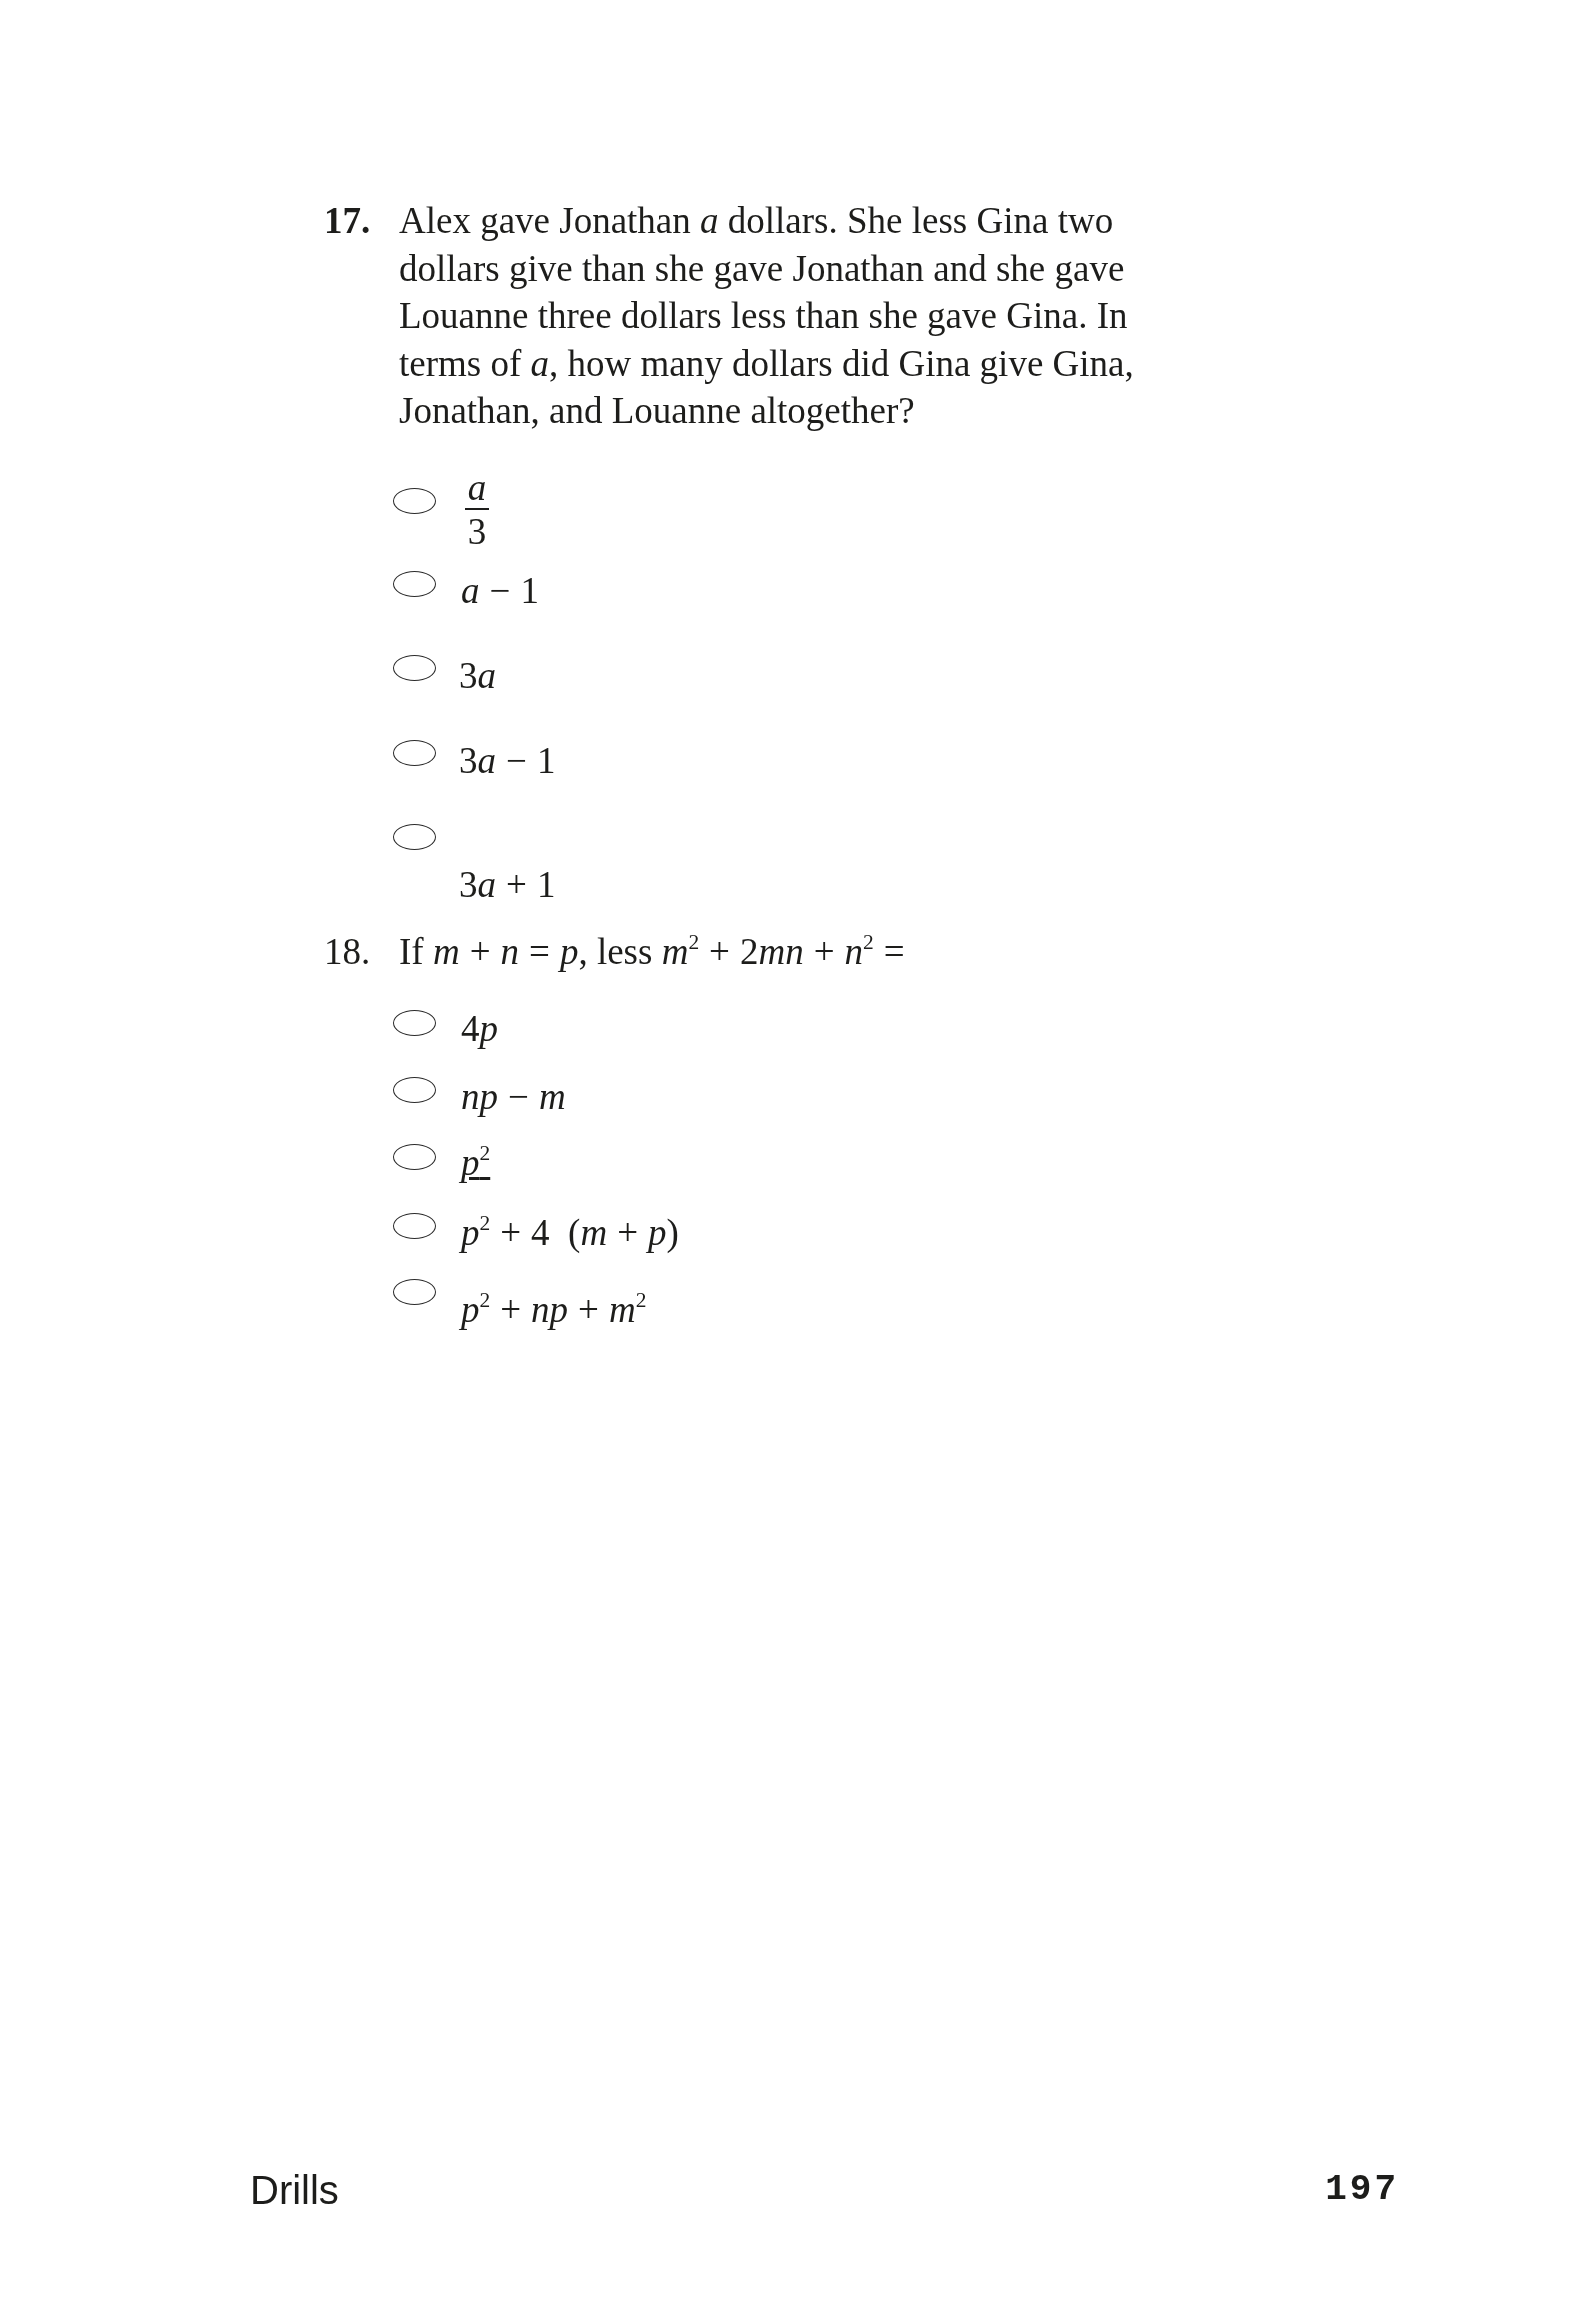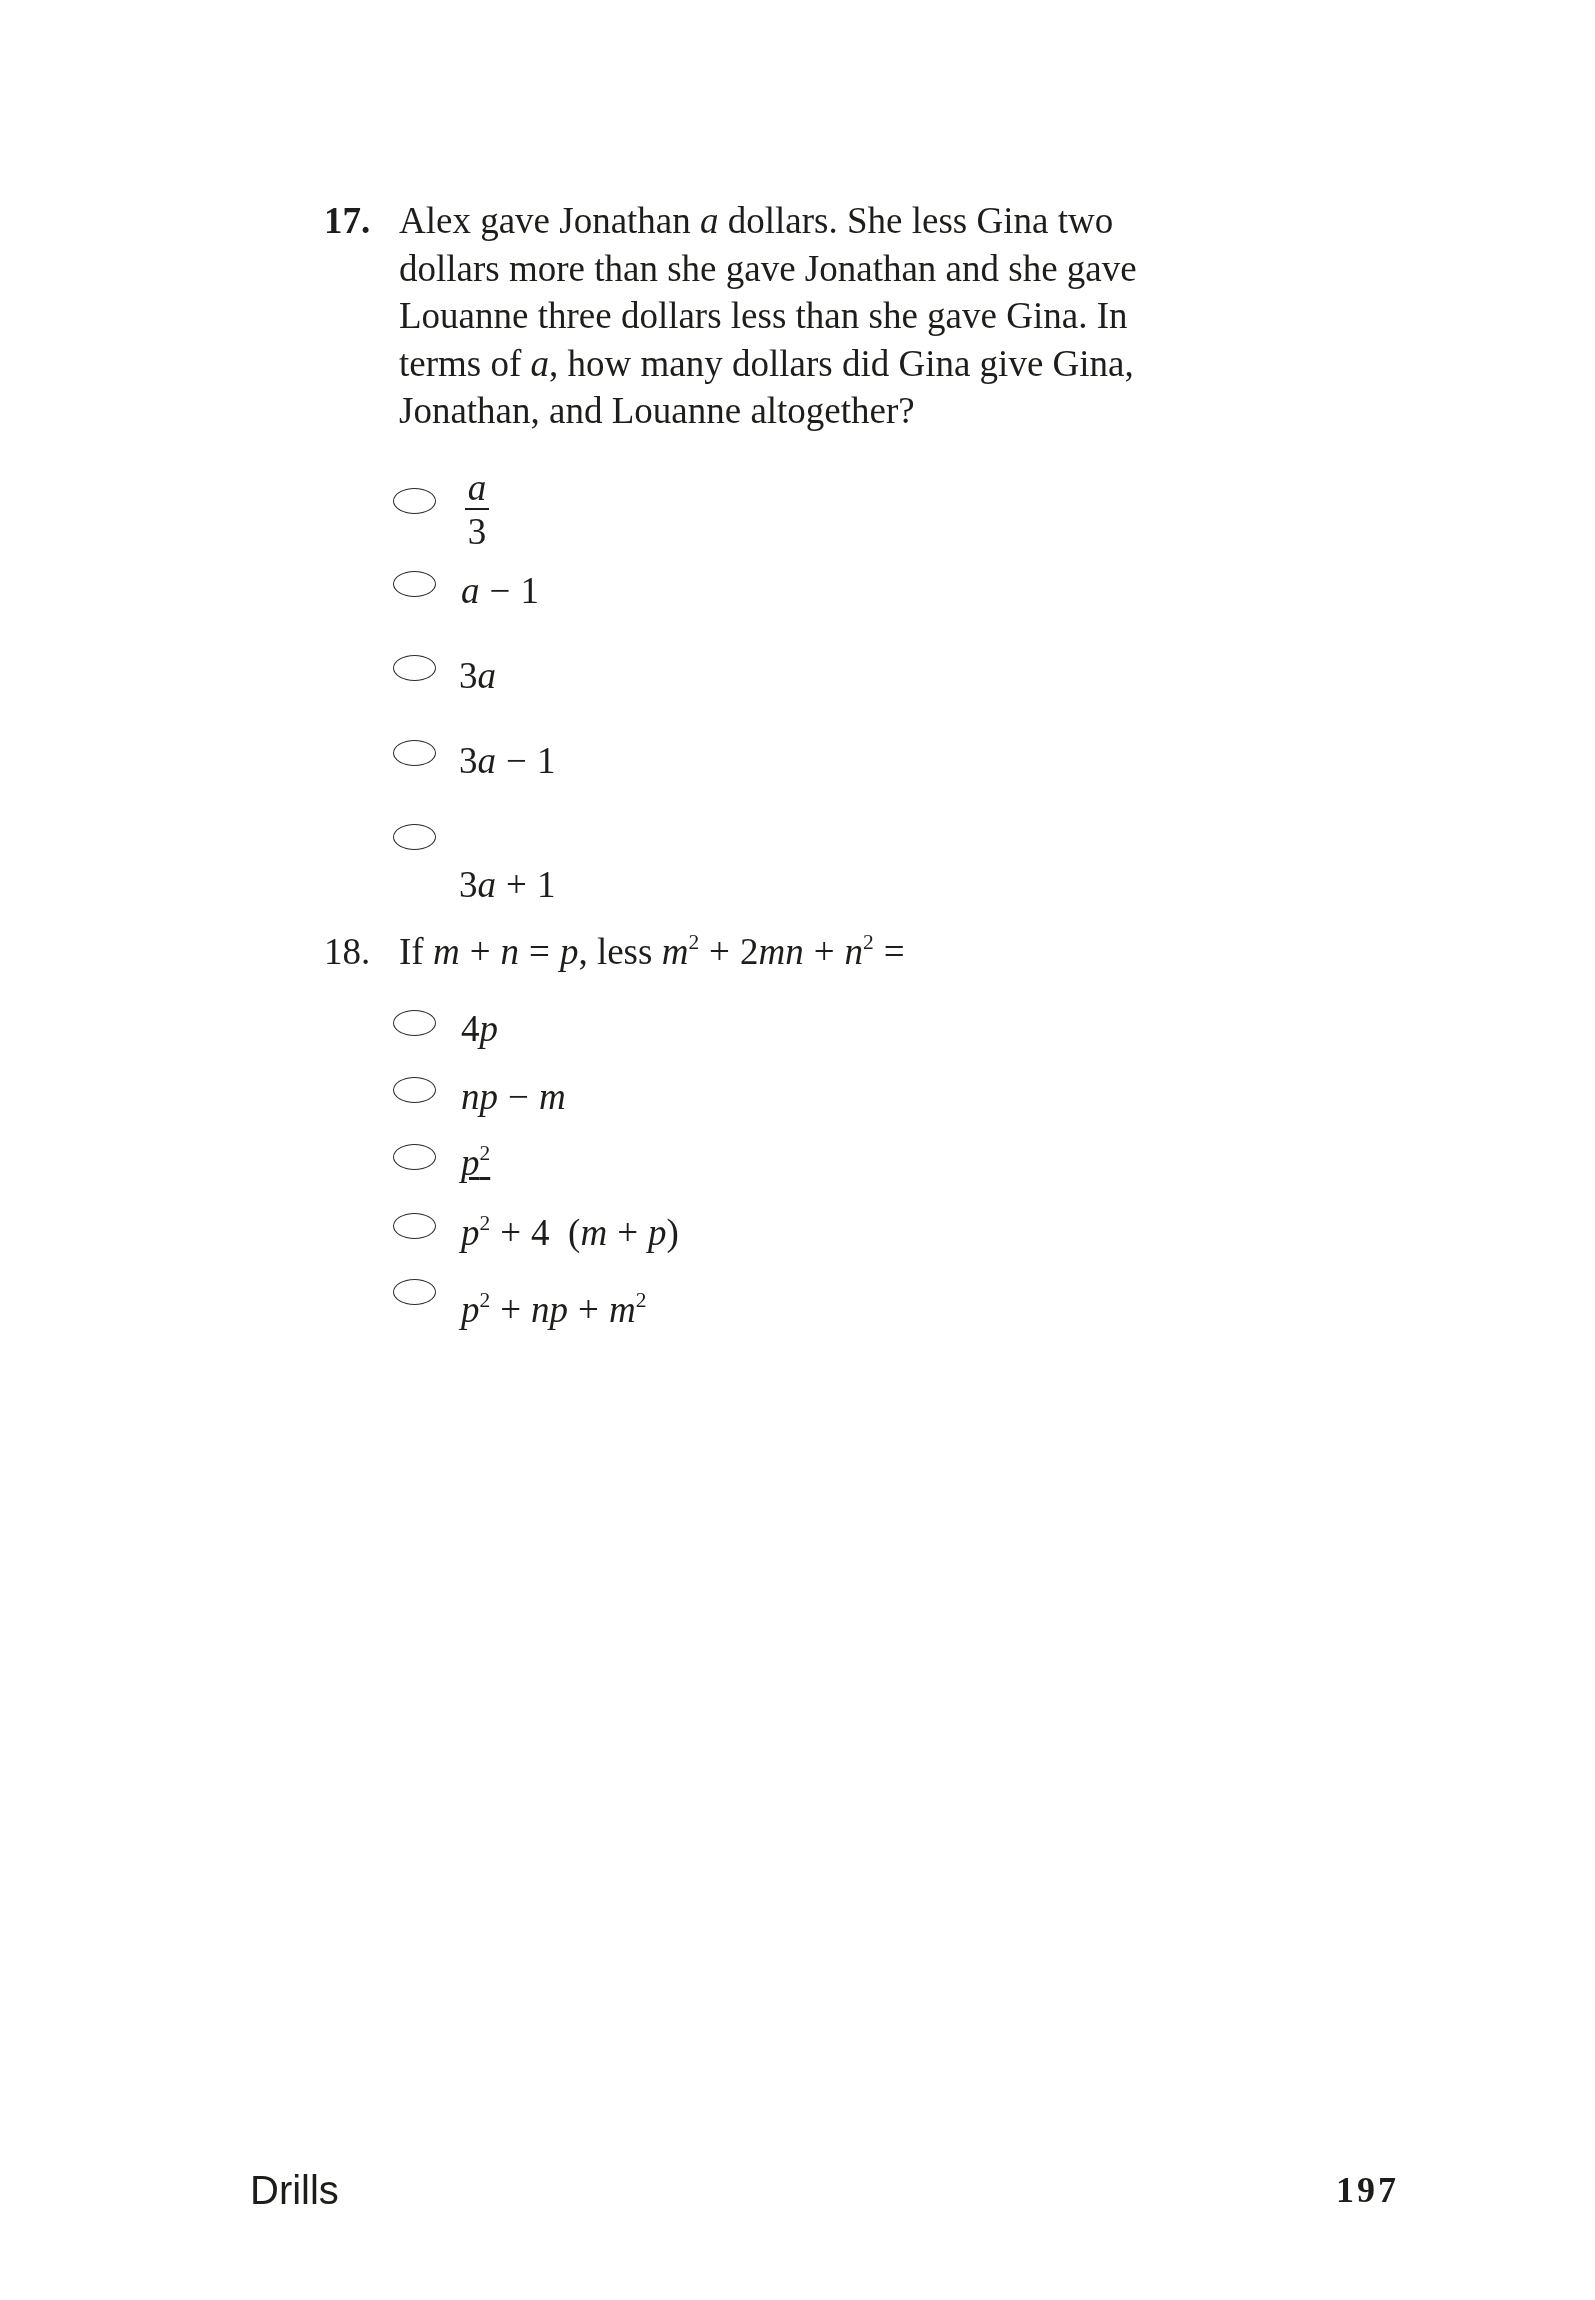--- a/index.html
+++ b/index.html
@@ -11,32 +11,32 @@
   .oval { position:absolute; width:43px; height:26px; border:1.6px solid #2a2a2a; border-radius:50%; box-sizing:border-box; background:#fff; cursor:pointer; }
   .opt { position:absolute; left:461px; font-family:"Liberation Serif", serif; font-size:37px; line-height:1; white-space:nowrap; }
   .it { font-style:italic; }
   .op { padding:0 10px; }
   sup { font-size:58%; vertical-align:0; position:relative; top:-15px; font-style:normal; }
   .frac { position:absolute; left:465px; top:469px; width:24px; text-align:center; font-family:"Liberation Serif", serif; font-size:37px; line-height:1; }
   .frac .num { display:block; font-style:italic; }
   .frac .bar { display:block; height:2px; background:#1d1d1b; margin:2px 0 3px 0; }
   .frac .den { display:block; }
   .footer-left { position:absolute; left:250px; top:2170px; font-family:"Liberation Sans", sans-serif; font-size:40px; line-height:40px; color:#1d1d1b; }
-  .footer-right { position:absolute; right:197px; top:2170px; font-family:Liberation Serif, serif; font-weight:bold; font-size:36px; line-height:40px; letter-spacing:3px; color:#1d1d1b; }
+  .footer-right { position:absolute; right:197px; top:2170px; font-family:Liberation Mono, monospace; font-weight:bold; font-size:36px; line-height:40px; letter-spacing:3px; color:#1d1d1b; }
 </style>
 </head>
 <body>
 
 <div>
   <div class="abs qnum" style="left:324px; top:197px;font-weight:bold;">17.</div>
 
   <div class="qline qtext" style="top:197px;">
     <span>Alex gave Jonathan </span><span class="it">a</span><span> dollars. She less Gina two</span>
   </div>
-  <div class="qline qtext" style="top:245px;">dollars more than she gave Jonathan and she gave</div>
+  <div class="qline qtext" style="top:245px;">dollars give than she gave Jonathan and she gave</div>
   <div class="qline qtext" style="top:292px;">Louanne three dollars less than she gave Gina. In</div>
   <div class="qline qtext" style="top:340px;">
     <span>terms of </span><span class="it">a</span><span>, how many dollars did Gina give Gina,</span>
   </div>
   <div class="qline qtext" style="top:387px;">Jonathan, and Louanne altogether?</div>
 
   <div>
     <div class="oval" style="left:393px; top:488px;"></div>
     <div class="frac">
       <span class="num">a</span>

